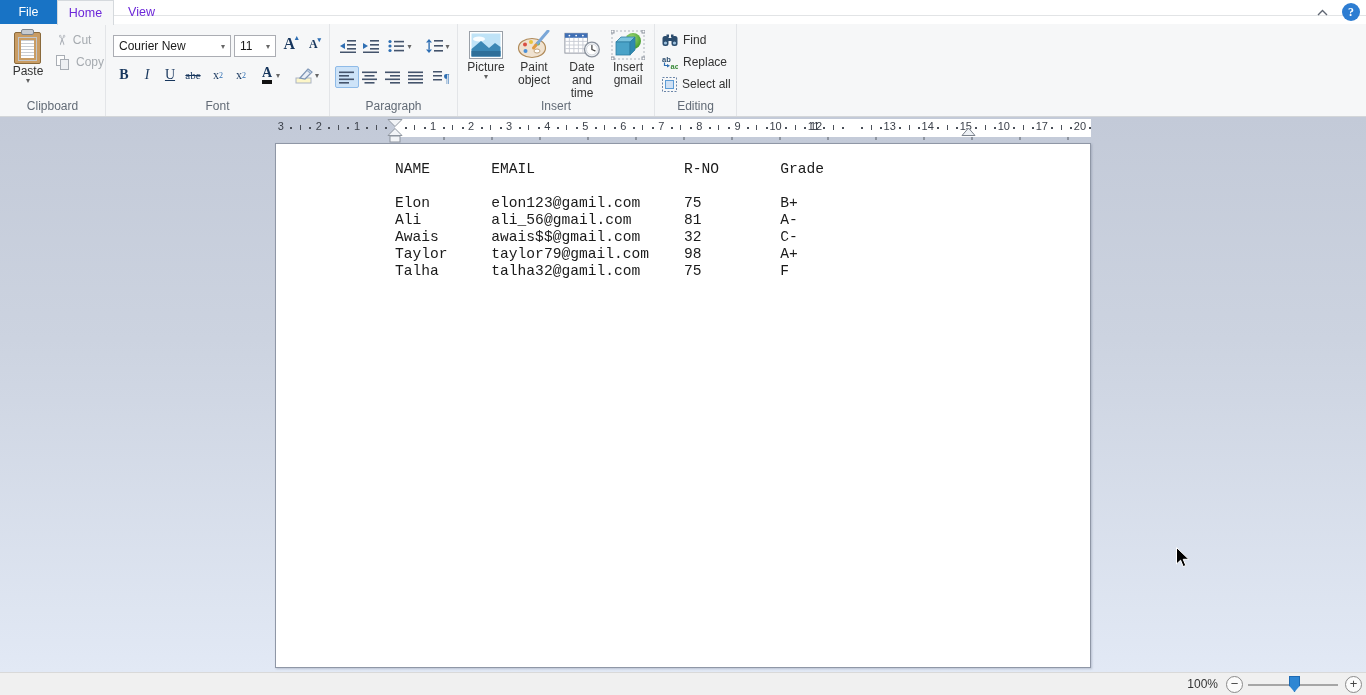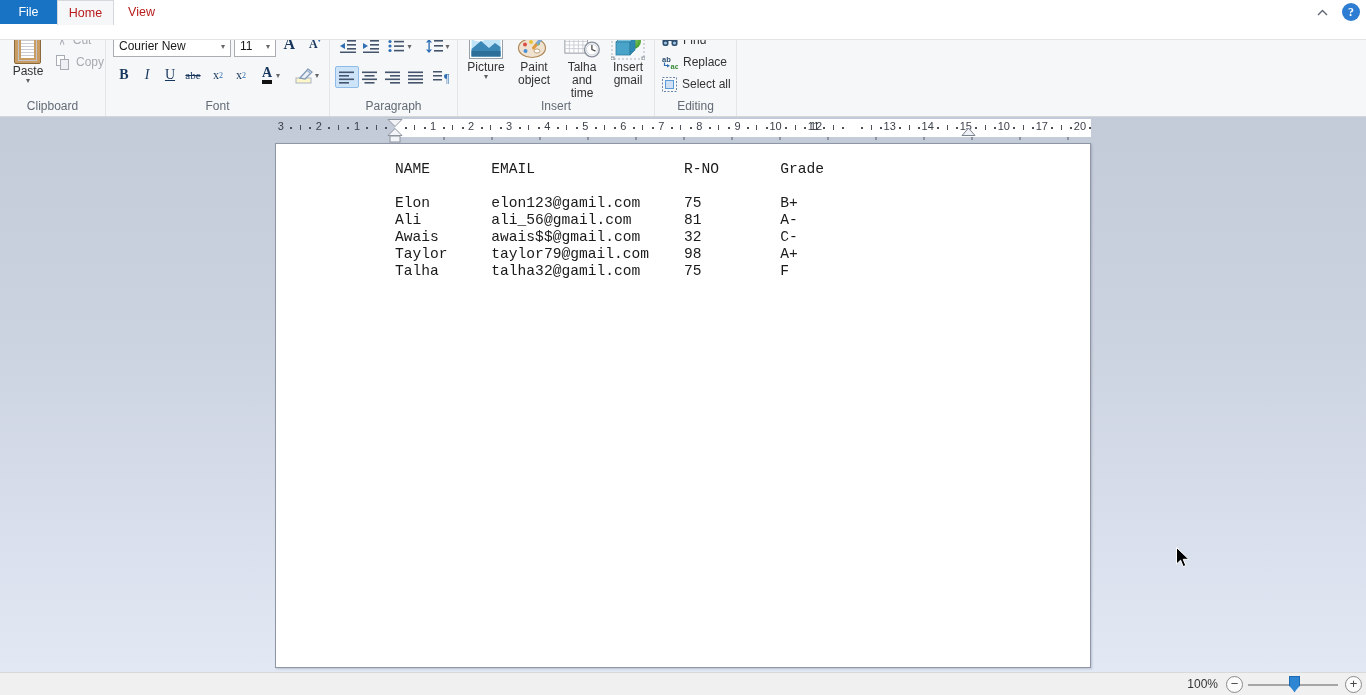--- a/index.html
+++ b/index.html
@@ -1,21 +1,21 @@
 <!DOCTYPE html>
 <html><head>
 <meta charset="utf-8">
 <style>
   * { margin:0; padding:0; box-sizing:border-box; }
   html,body { width:1366px; height:695px; }
   body { font-family:"Liberation Sans", sans-serif; position:relative; overflow:hidden; background:#fff; }
 
   
-  .tabbar { position:absolute; left:0; top:0; width:1366px; height:40px; background:#ffffff; border-bottom:1px solid #e2e4e6; z-index:5; }
-  .tab { position:absolute; top:0; height:24px; display:flex; align-items:center; justify-content:center; font-size:12.5px; color:#b91c1c; cursor:default; }
+  .tabbar { position:absolute; left:0; top:0; width:1366px; height:16px; background:#ffffff; border-bottom:1px solid #e2e4e6; z-index:5; }
+  .tab { position:absolute; top:0; height:24px; display:flex; align-items:center; justify-content:center; font-size:12.5px; color:#6d28d9; cursor:default; }
   .tab-file { left:0; width:57px; background:#1873c5; color:#fff; }
   .tab-home { left:57px; width:57px; background:#f6f7f8; border:1px solid #d5d9dd; border-bottom:none; height:25px; z-index:6; }
   .tab-view { left:114px; width:55px; }
   .tabbar-right { position:absolute; right:6px; top:0; height:24px; display:flex; align-items:center; gap:10px; }
   .chevron-btn { width:20px; height:18px; display:flex; align-items:center; justify-content:center; }
   .help-btn { width:18px; height:18px; border-radius:50%; background:#2d7dd2; color:#fff; font-weight:bold; font-size:12px; display:flex; align-items:center; justify-content:center; font-family:"Liberation Serif", serif; }
 
   
   .ribbon { position:absolute; left:0; top:24px; width:1366px; height:93px; background:#f6f7f8; border-bottom:1px solid #d3d6d9; z-index:4; }
   .group { position:absolute; top:0; height:92px; border-right:1px solid #e3e5e8; }
@@ -312,21 +312,21 @@
           <rect x="1" y="2" width="25" height="5" fill="#3f6fb5"></rect>
           <circle cx="6" cy="4.5" r="1" fill="#fff"></circle>
             <circle cx="13.5" cy="4.5" r="1" fill="#fff"></circle>
             <circle cx="21" cy="4.5" r="1" fill="#fff"></circle>
           <path d="M1,11 h25 M1,15 h25 M1,19 h25 M6,7 v17 M11,7 v17 M16,7 v17 M21,7 v17" stroke="#c6cbd3" stroke-width="1"></path>
           <circle cx="31" cy="20" r="8.2" fill="#f4f6f9" stroke="#8a919c" stroke-width="1.5"></circle>
           <circle cx="31" cy="20" r="6" fill="#fff" stroke="#c6cbd3" stroke-width="0.8"></circle>
           <path d="M31,20 L31,15.5 M31,20 L34.5,21.5" stroke="#444" stroke-width="1.4" stroke-linecap="round"></path>
         </svg>
       </div>
-      <span class="lbl">Talha and</span>
+      <span class="lbl">Date and</span>
       <span class="lbl">time</span>
     </div>
     <div class="bigbtn" style="left:148px; width:44px;">
       <div class="ins-icon">
         <svg width="34" height="30" viewBox="0 0 34 30">
           <defs>
             <radialGradient id="sph" cx="40%" cy="35%" r="70%">
                 <stop offset="0%" stop-color="#a8dd7e"></stop>
                 <stop offset="100%" stop-color="#3f9a28"></stop>
               </radialGradient>

